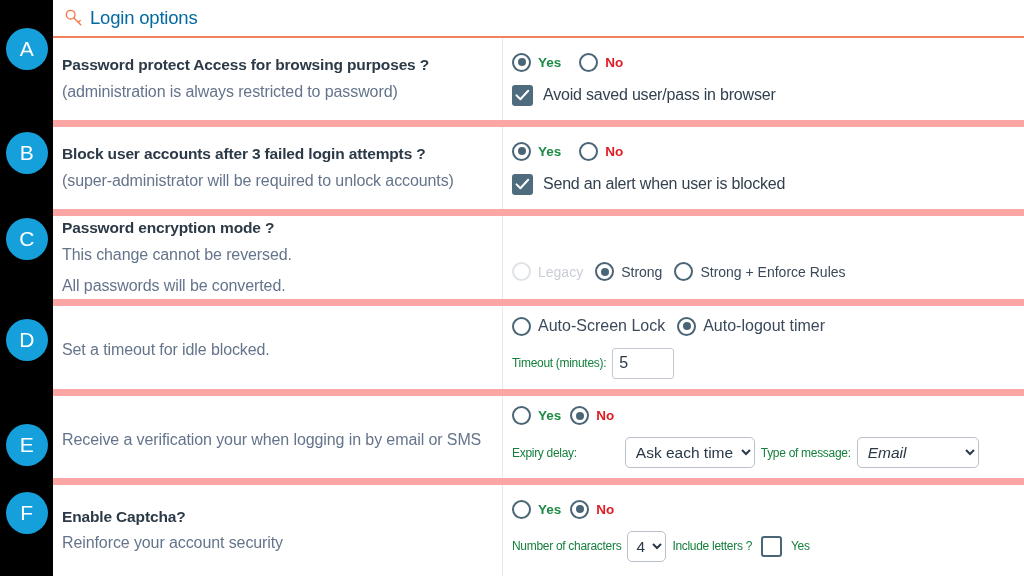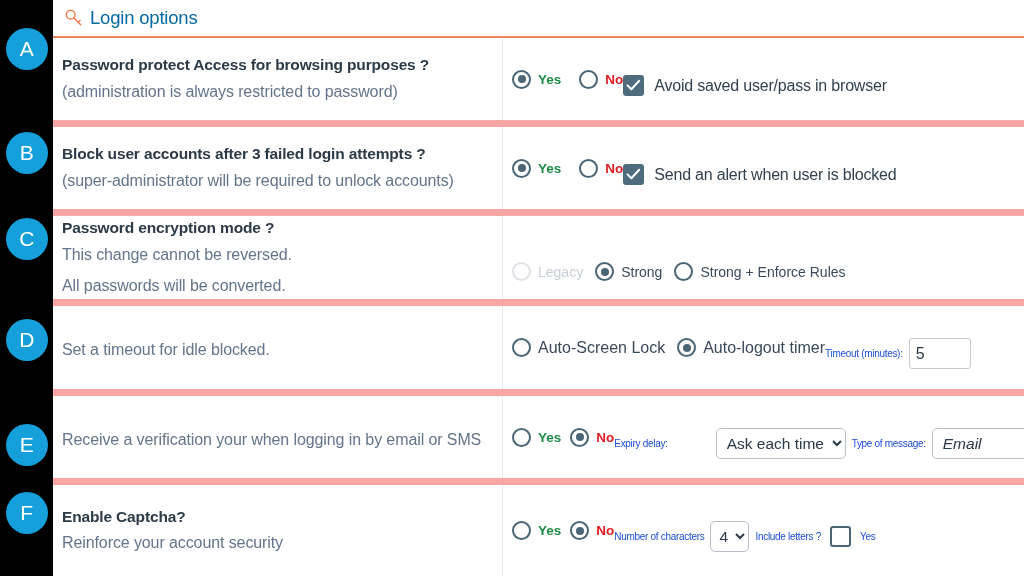--- a/index.html
+++ b/index.html
@@ -95,21 +95,22 @@
     margin-top: 5px;
     line-height: 1.45;
     letter-spacing: -0.1px;
   }
   .q-sub + .q-sub { margin-top: 8px; }
 
   .cell-right {
     flex: 1 1 auto;
     padding: 0 6px 0 9px;
     display: flex;
-    flex-direction: row;
+    flex-direction: column;
+    justify-content: center;
   }
 
   
   .opt-line {
     display: flex;
     align-items: center;
     flex-wrap: nowrap;
   }
   .opt-line + .opt-line { margin-top: 13px; }
 
@@ -161,22 +162,22 @@
   .cb-label {
     font-size: 16px;
     color: #33414f;
     margin-left: 10px;
     letter-spacing: -0.2px;
     white-space: nowrap;
   }
 
   
   .field-label {
-    font-size: 10px;
-    color: #1d4ed8;
+    font-size: 12px;
+    color: #15803d;
     letter-spacing: -0.3px;
     white-space: nowrap;
   }
   .text-input {
     width: 62px;
     height: 31px;
     border: 1px solid #c3c9d2;
     border-radius: 3px;
     background: #ffffff;
     font-size: 16px;

